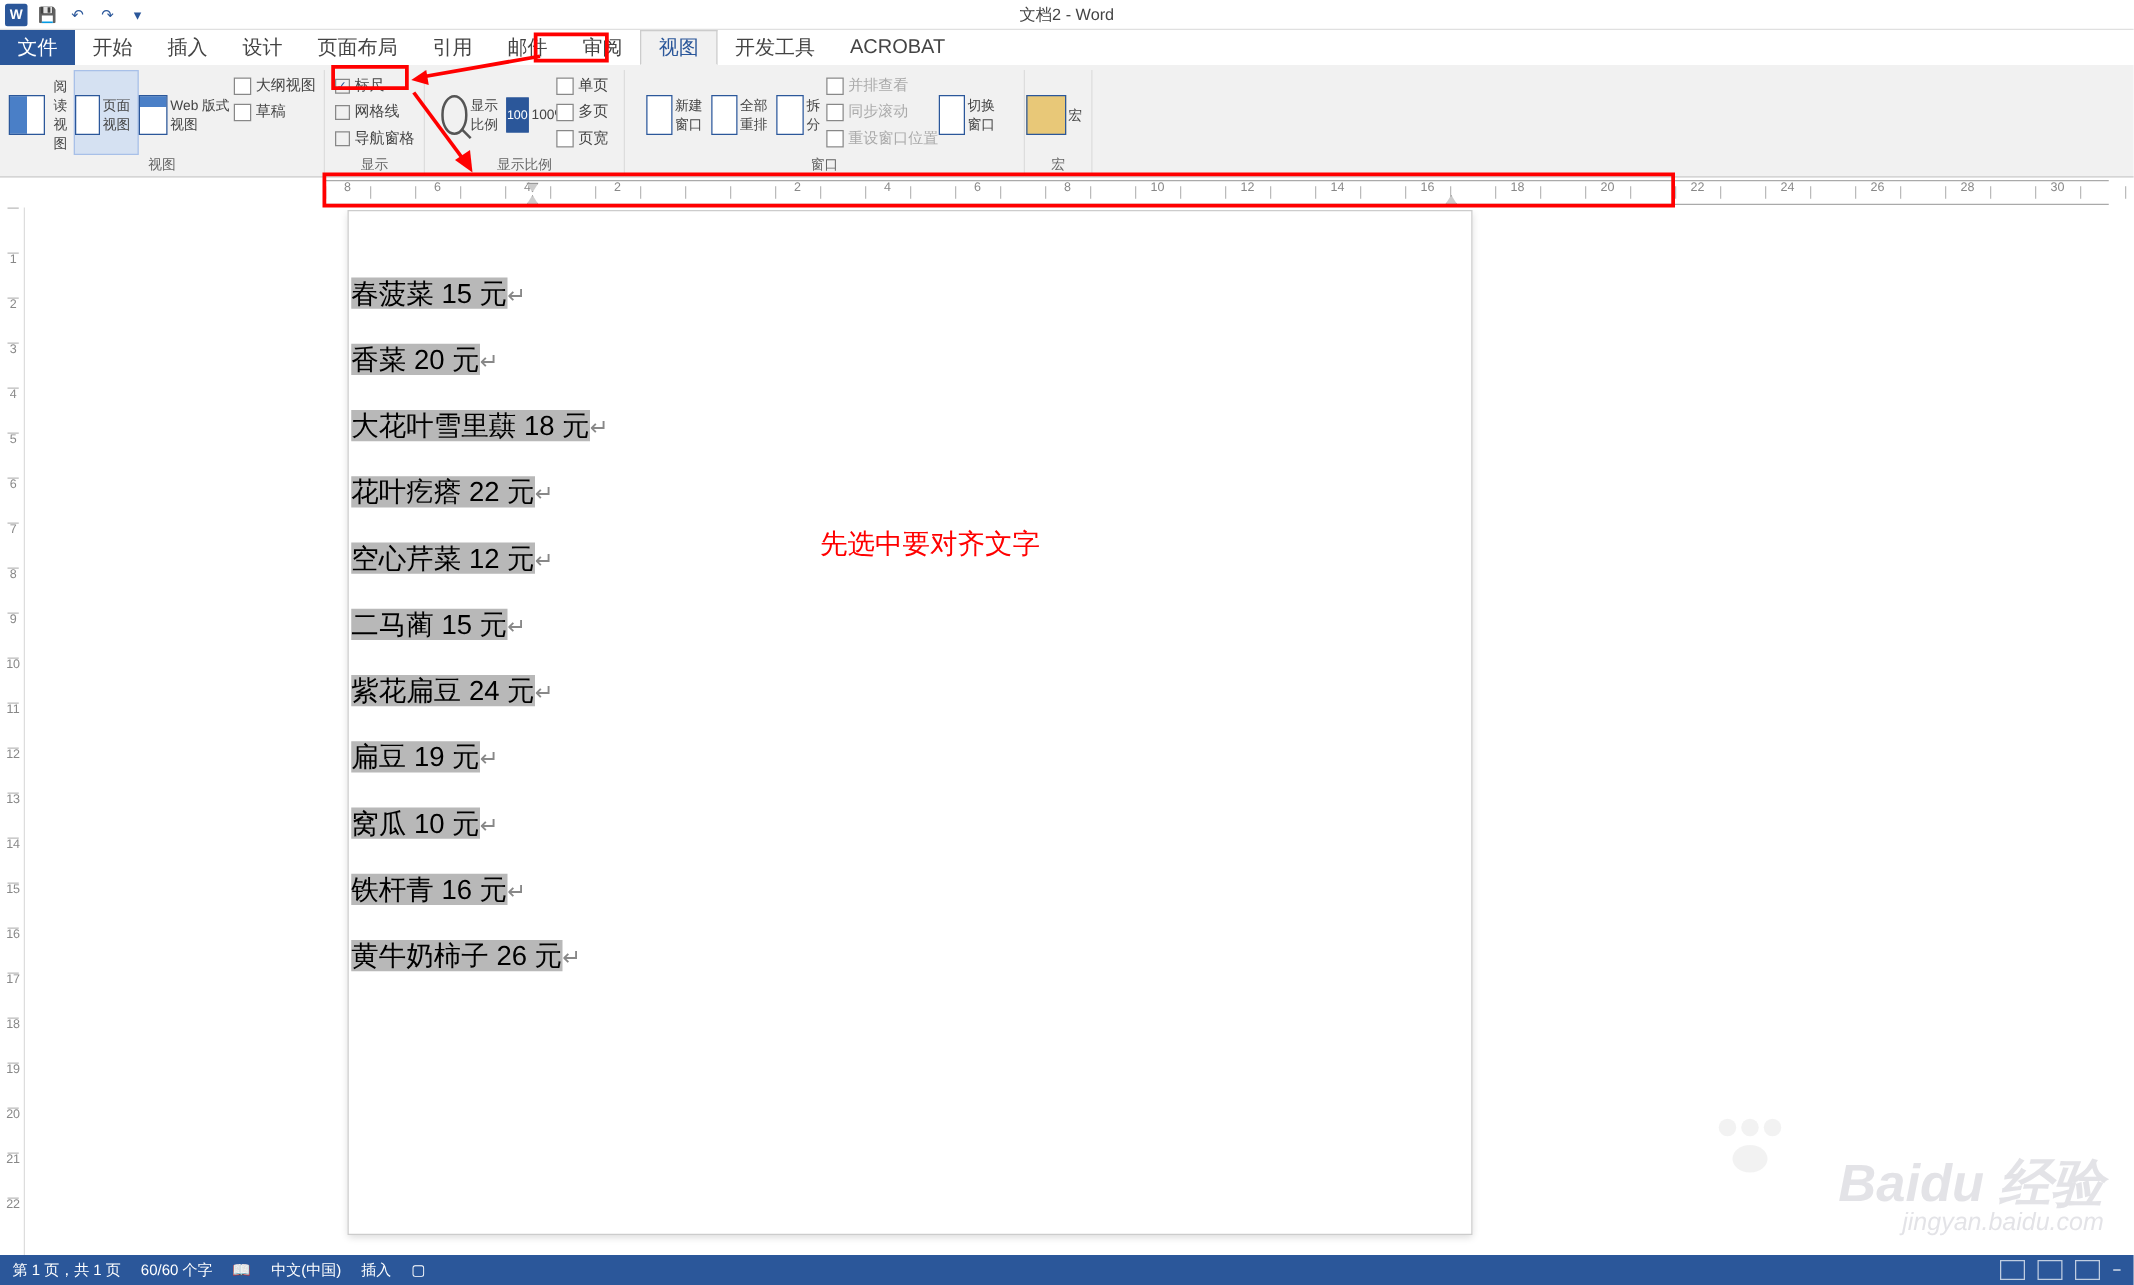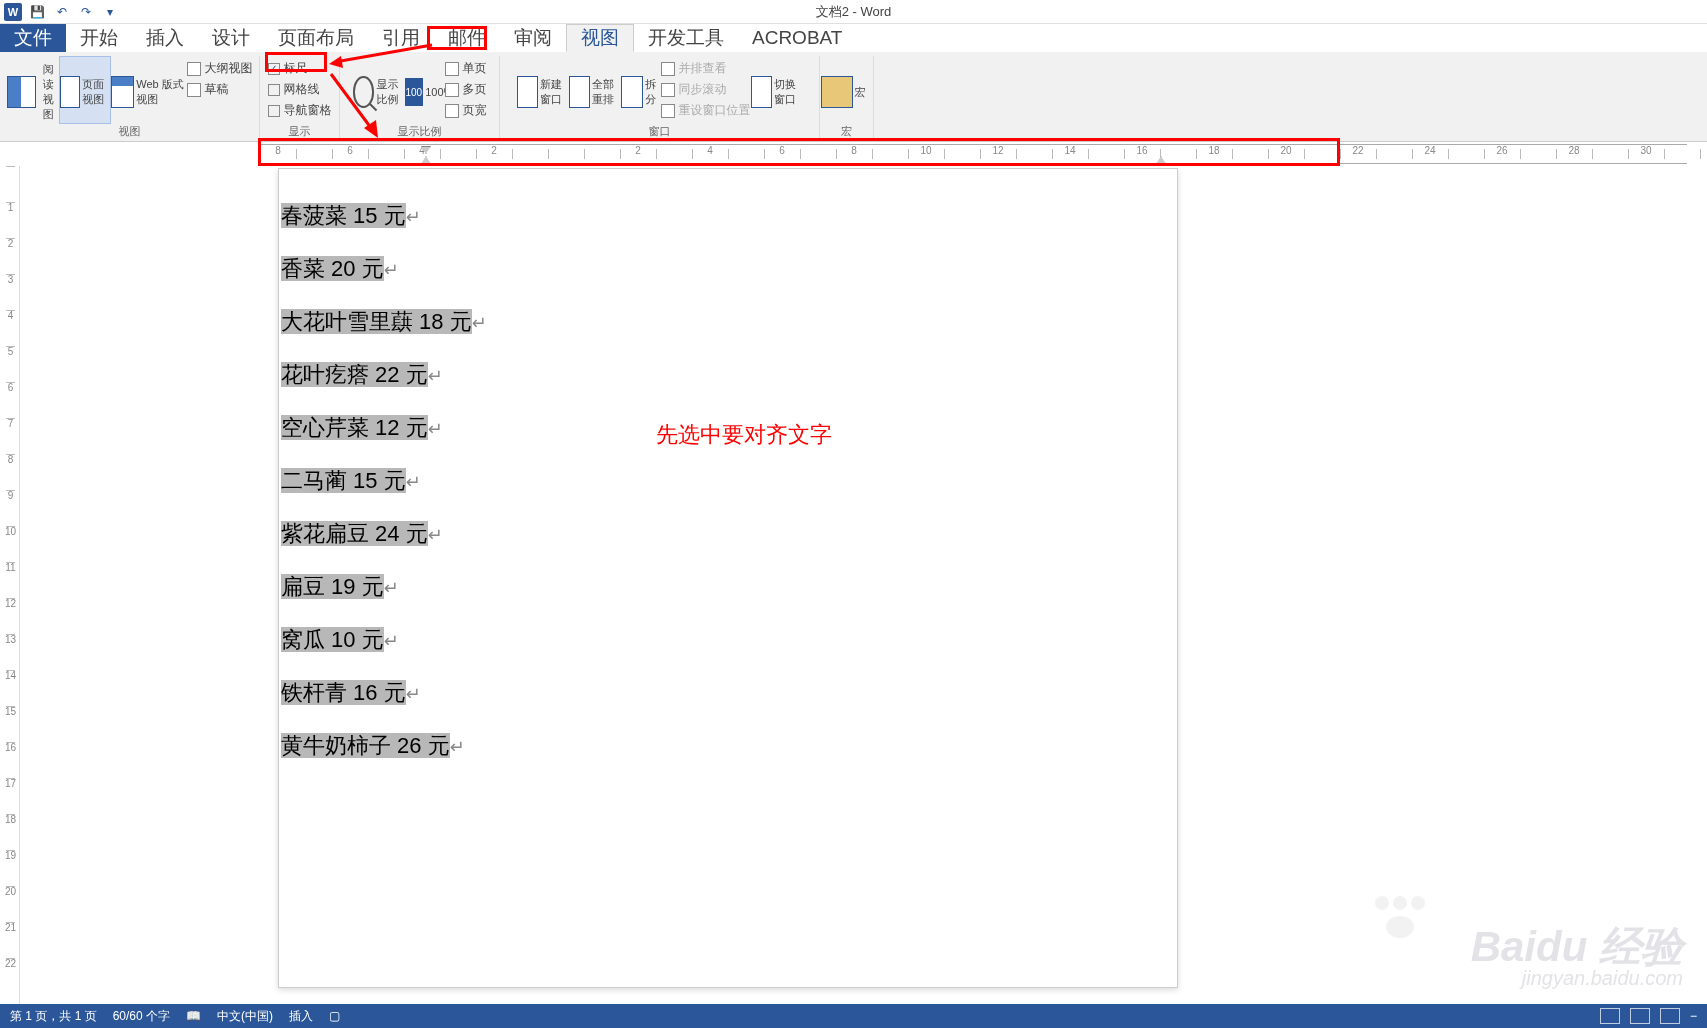--- a/index.html
+++ b/index.html
@@ -7,21 +7,21 @@
 
 
 .title-bar { height: 24px; background: #fff; display: flex; align-items: center; padding: 0 4px; border-bottom: 1px solid #e0e0e0; }
 .qat { display: flex; align-items: center; gap: 8px; }
 .qat-icon { width: 16px; height: 16px; display: inline-flex; align-items: center; justify-content: center; font-size: 12px; color: #2b579a; }
 .word-logo { background: #2b579a; color:#fff; width:18px; height:18px; font-size:11px; font-weight:bold; display:flex; align-items:center; justify-content:center; border-radius:2px;}
 .title-center { position: absolute; left: 50%; transform: translateX(-50%); font-size: 13px; color: #444; }
 
 
 .tab-strip { display: flex; height: 28px; align-items: stretch; background: #fff; }
-.tab { padding: 0 14px; font-size: 19px; color: #444; display: flex; align-items: center; cursor: pointer; }
+.tab { padding: 0 14px; font-size: 16px; color: #444; display: flex; align-items: center; cursor: pointer; }
 .tab.file { background: #2b579a; color: #fff; }
 .tab.active { color: #2b579a; border: 1px solid #ccc; border-bottom: 1px solid #f1f1f1; background:#f1f1f1; }
 
 
 .ribbon { height: 90px; background: #f1f1f1; border-bottom: 1px solid #ccc; display: flex; align-items: flex-start; padding-top: 4px; }
 .ribbon-group { display: flex; flex-direction: column; align-items: center; height: 100%; border-right: 1px solid #ddd; padding: 0 6px; position: relative; }
 .ribbon-group-label { position: absolute; bottom: 2px; font-size: 11px; color: #666; width: 100%; text-align: center; }
 .big-btn { display: flex; flex-direction: row; align-items: center; justify-content: flex-start; width: 52px; height: 68px; font-size: 11px; color: #444; padding-top: 4px; gap: 2px; }
 .big-btn.active { background: #d5e1f2; border: 1px solid #a8c0e8; }
 .big-icon { width: 32px; height: 32px; border: 1px solid #2b579a; background: #fff; }
@@ -46,21 +46,21 @@
 .ruler-v { position: absolute; left: 2px; top: 166px; bottom: 24px; width: 18px; border-right:1px solid #ddd;}
 .vtick { height: 36px; font-size: 10px; color: #888; text-align: center; position: relative; }
 .vtick::before { content:''; position:absolute; top:0; left:4px; right:4px; border-top:1px solid #bbb;}
 .tab-stop-L { position:absolute; left:4px; top:150px; width:12px; height:12px; border:1px solid #999; font-size:9px; text-align:center; line-height:10px; color:#555; background:#fff;}
 .indent-marker { position:absolute; width:10px; height:8px; background:#ccc; border:1px solid #888;}
 .indent-marker.left-top { clip-path: polygon(0 0, 100% 0, 50% 100%); }
 .indent-marker.left-bot { clip-path: polygon(50% 0, 100% 100%, 0 100%); }
 
 
 .doc-area { position: absolute; left: 20px; right: 0; top: 168px; bottom: 24px; overflow: hidden; background: #fff; }
-.page { position: absolute; left: 258px; top: 0; width: 900px; background: #fff; border: 1px solid #ccc; min-height: 820px; padding: 21px 0 0 0; box-shadow: 0 2px 6px rgba(0,0,0,.15);}
+.page { position: absolute; left: 258px; top: 0; width: 900px; background: #fff; border: 1px solid #ccc; min-height: 820px; padding: 40px 0 0 0; box-shadow: 0 2px 6px rgba(0,0,0,.15);}
 .line { font-family: "SimSun", serif; font-size: 22px; line-height: 52px; padding-left: 2px; position: relative; }
 .line .sel { background: #b8b8b8; display: inline; }
 .line .pmark { color: #888; font-size: 18px; }
 
 
 .status-bar { position: absolute; left:0; right:0; bottom:0; height: 24px; background: #2b579a; color: #fff; display: flex; align-items: center; font-size: 12px; padding: 0 10px; gap: 16px; }
 .status-right { margin-left: auto; display:flex; gap:10px; align-items:center;}
 .view-btn { width:20px; height:16px; border:1px solid #fff; opacity:.7;}
 
 

